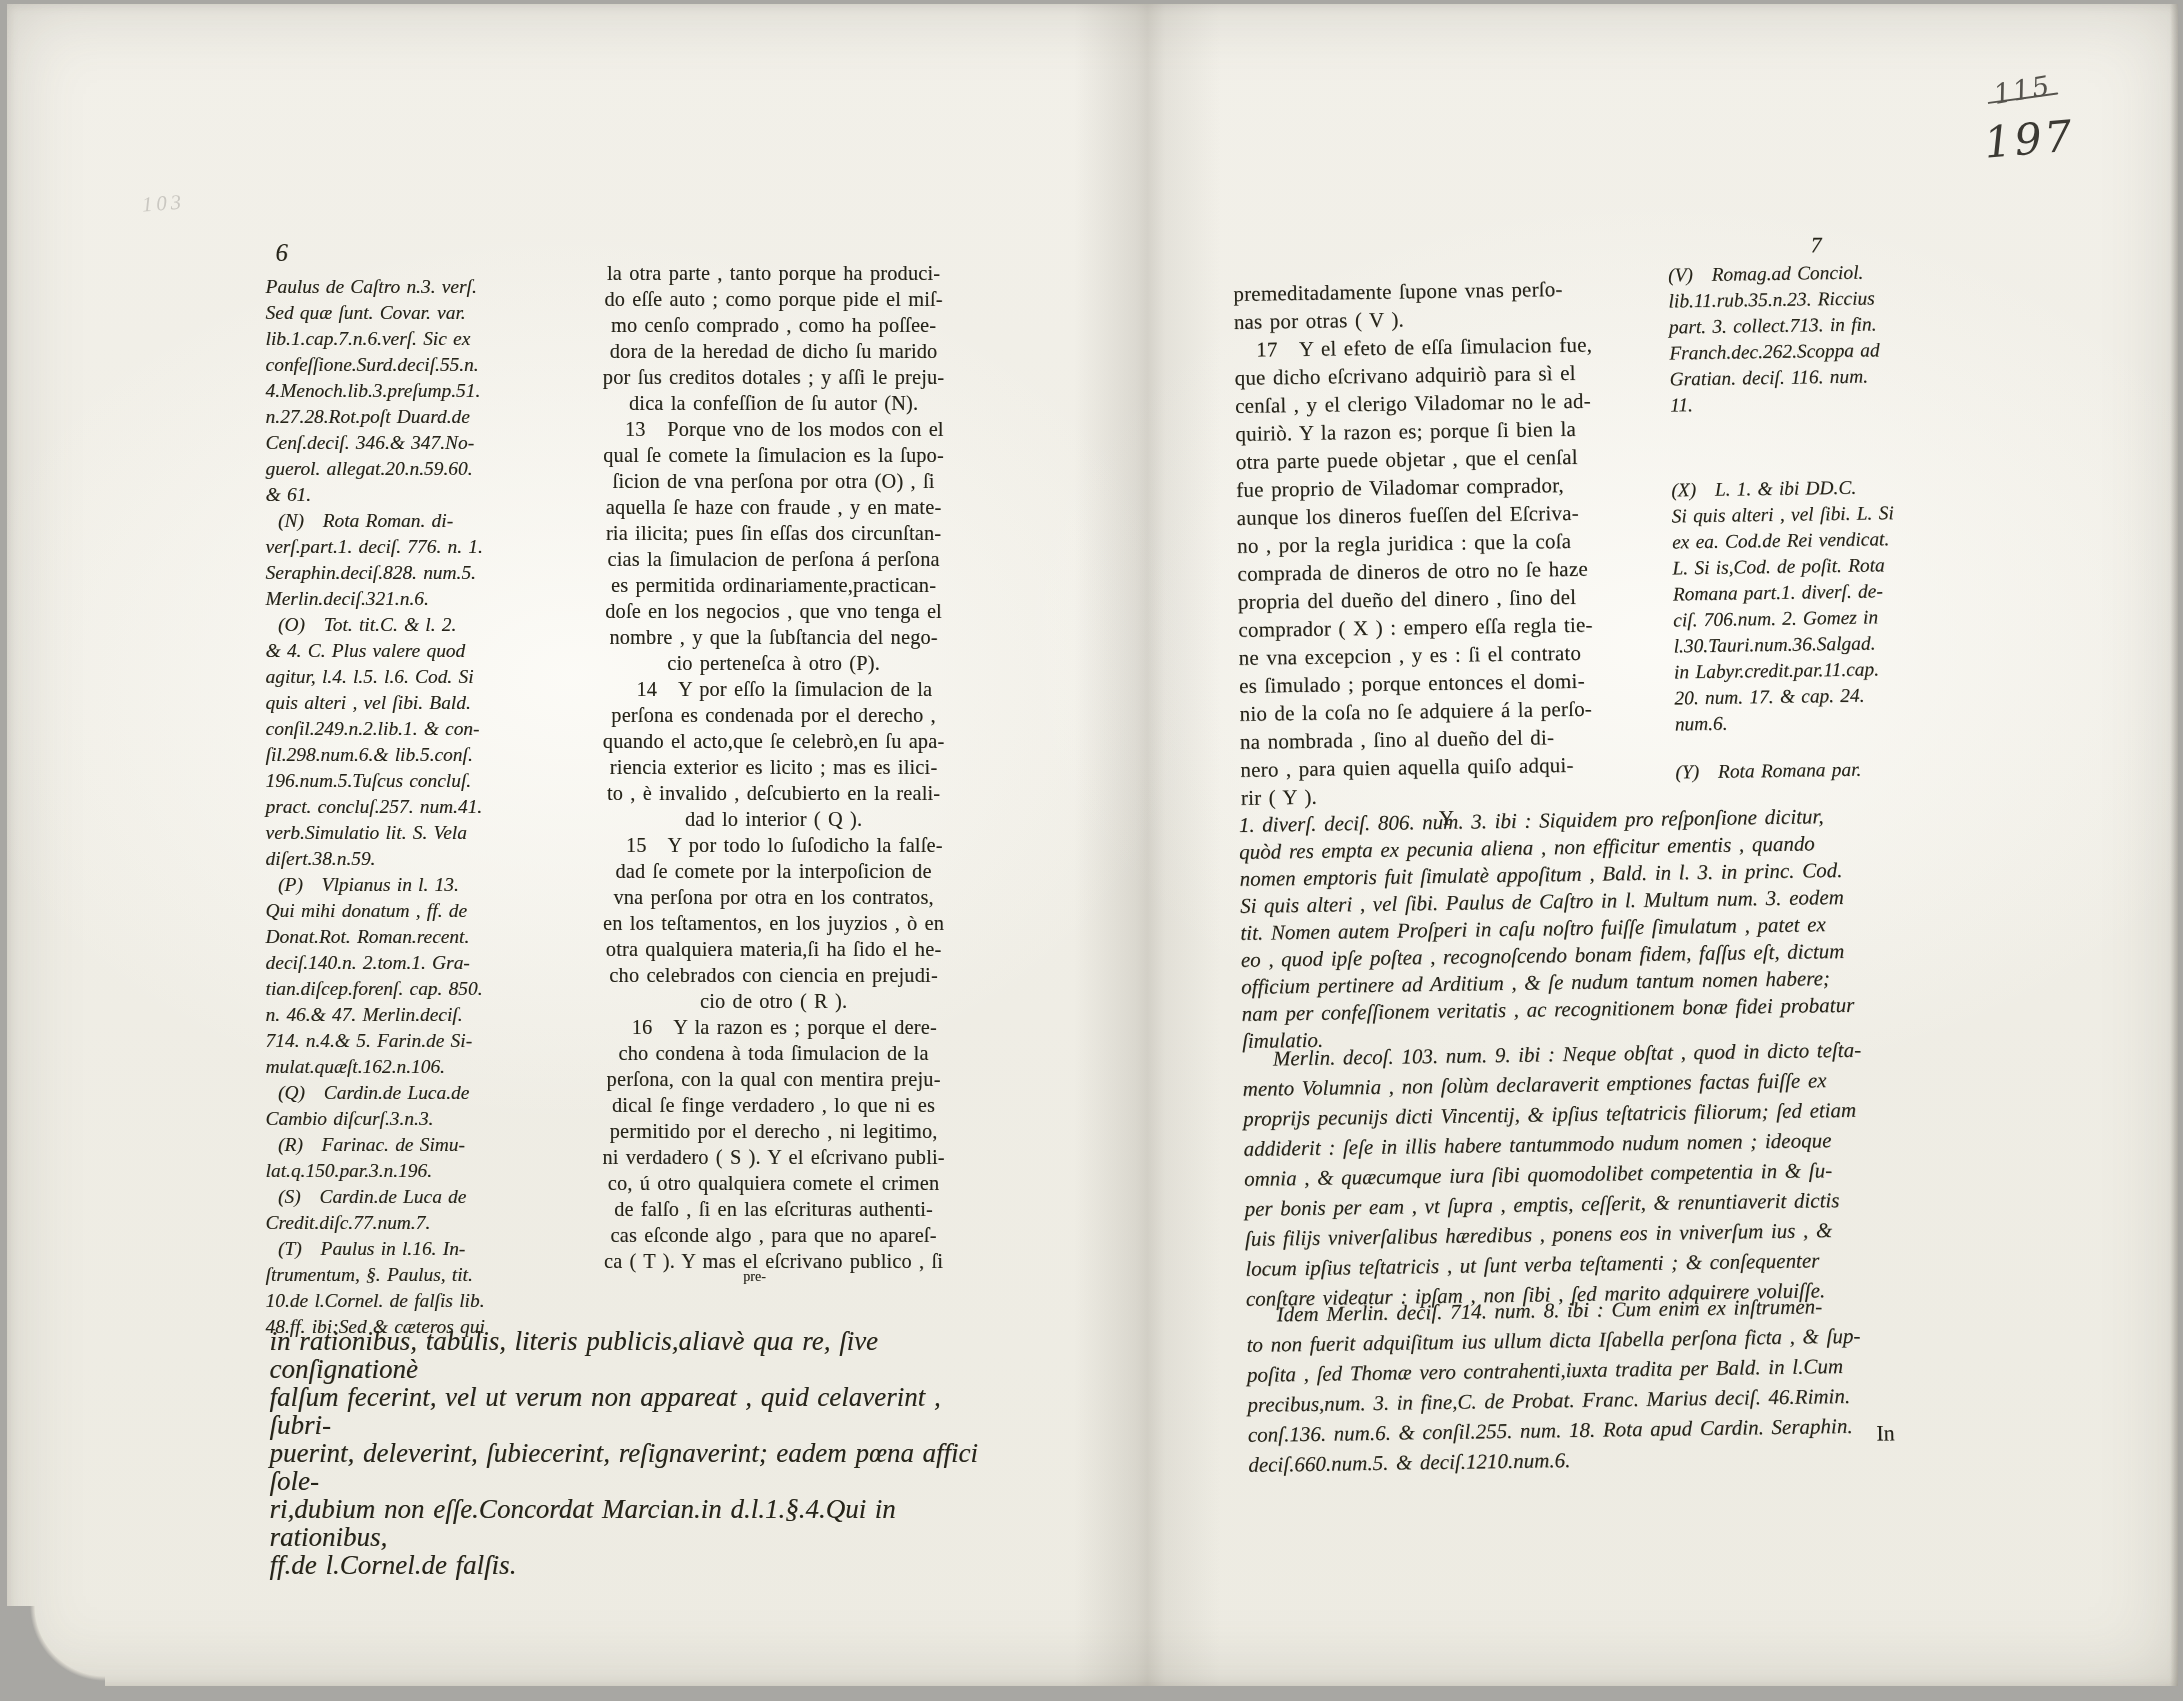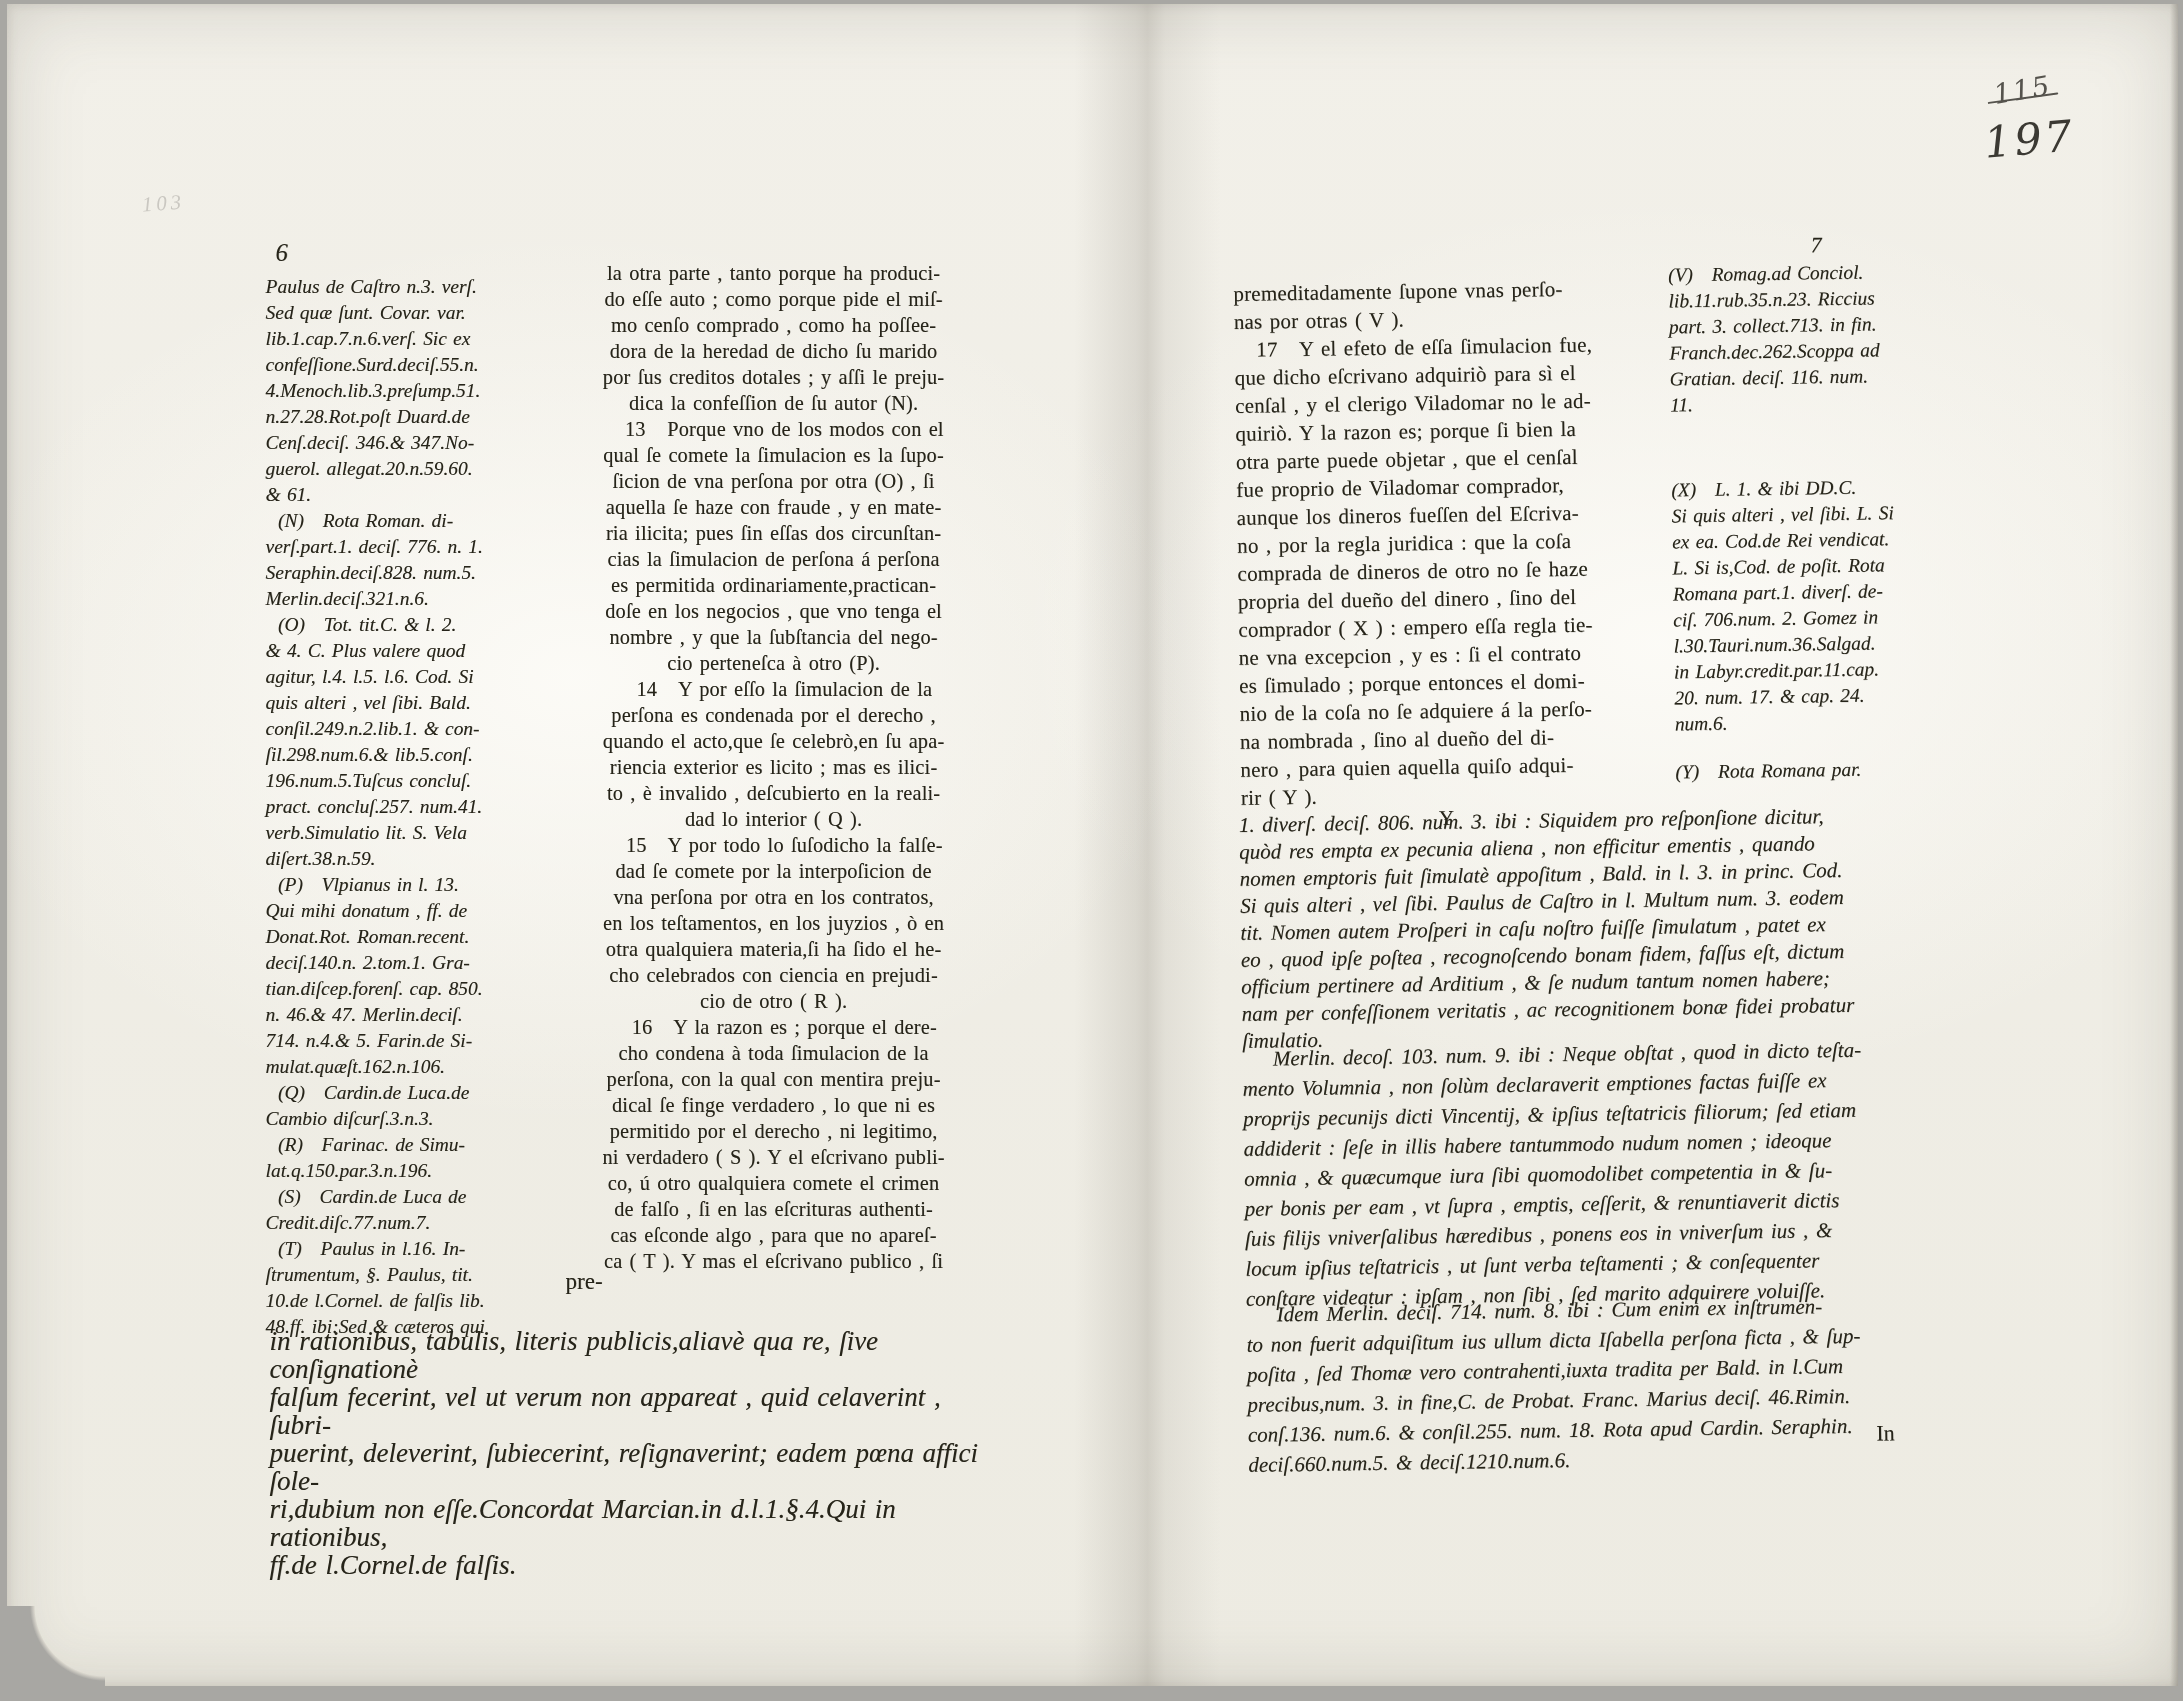--- a/index.html
+++ b/index.html
@@ -14,21 +14,21 @@
     background:linear-gradient(90deg, rgba(110,104,92,0) 0%, rgba(110,104,92,.16) 42%,
       rgba(110,104,92,.22) 50%, rgba(110,104,92,.10) 62%, rgba(110,104,92,0) 100%);}
   .corner-curl{position:absolute;left:-0.5px;bottom:-0.5px;width:99px;height:80px;
     background:radial-gradient(circle at 100% 0%, rgba(0,0,0,0) 70px, #d6d3ca 71px, #a8a7a3 75px);}
   .blk{position:absolute;white-space:pre-wrap;color:#262419;
     text-shadow:0.3px 0.3px 0.4px rgba(46,42,34,.38);}
   .lnotes{left:259px;top:270px;width:307px;font-size:19.4px;line-height:26px;font-style:italic;
     word-spacing:1.4px;}
   .lmain{left:559px;top:256px;width:416px;font-size:20.3px;line-height:26px;word-spacing:1.9px;
     letter-spacing:0.2px;text-align:center;}
-  .lcatch{left:559px;top:1265px;width:378px;font-size:23px;text-align:left;}
+  .lcatch{left:559px;top:1265px;width:378px;font-size:14px;text-align:center;}
   .lfoot{left:263px;top:1323px;width:723px;font-size:27px;line-height:28px;font-style:italic;
     word-spacing:1.9px;}
   .pageno{font-style:italic;}
   .pn6{left:269px;top:235px;font-size:24.6px;}
   .pencil{left:135px;top:187px;font-size:21px;color:rgba(100,98,94,.28);transform:rotate(-4deg);
     text-shadow:none;font-style:italic;letter-spacing:3.8px;}
   .rpage{position:absolute;left:1210px;top:0;width:973px;height:1702px;
     transform:rotate(-0.85deg);transform-origin:50% 55%;}
   .rpage .blk{position:absolute;}
   .rmain{left:26px;top:269px;width:425px;font-size:21px;line-height:28px;word-spacing:1.9px;

